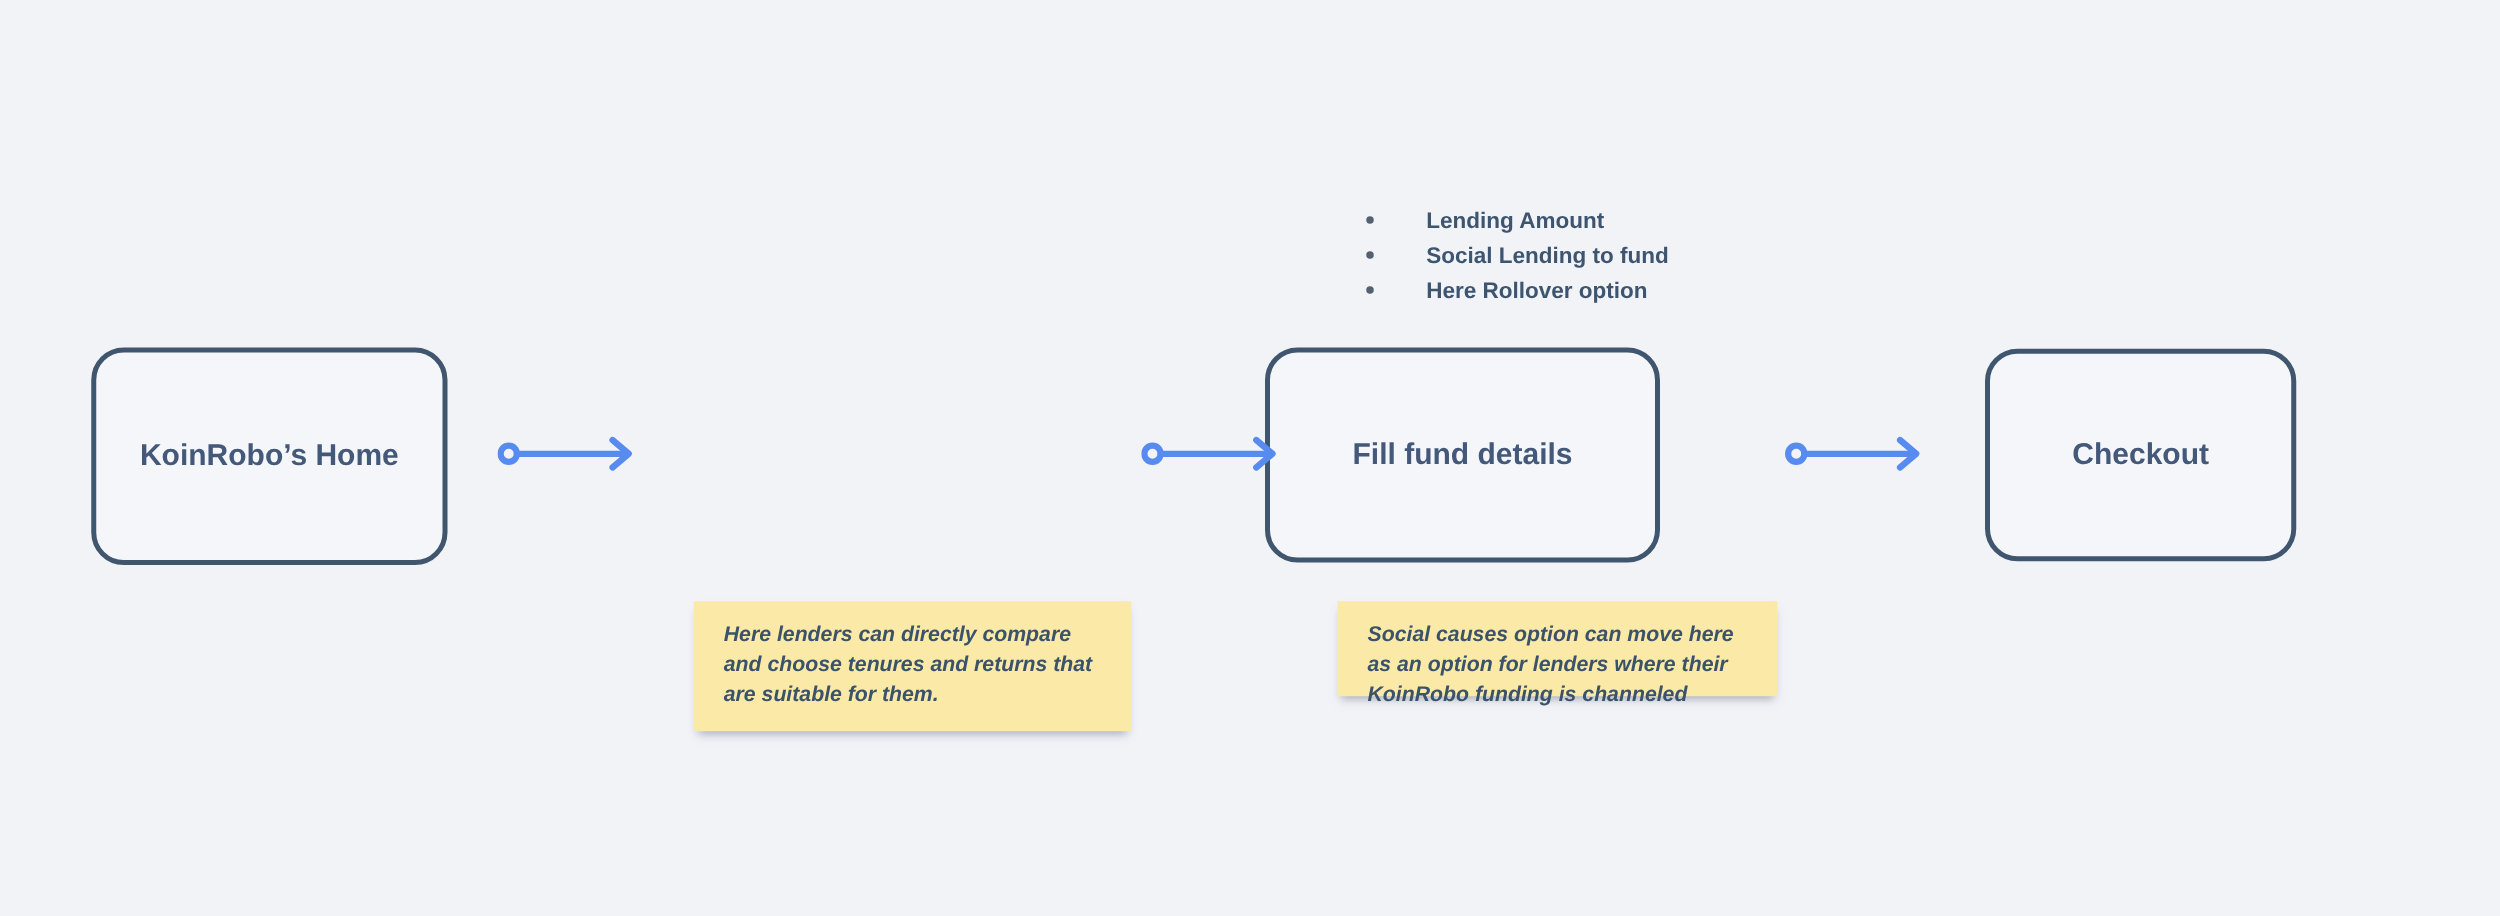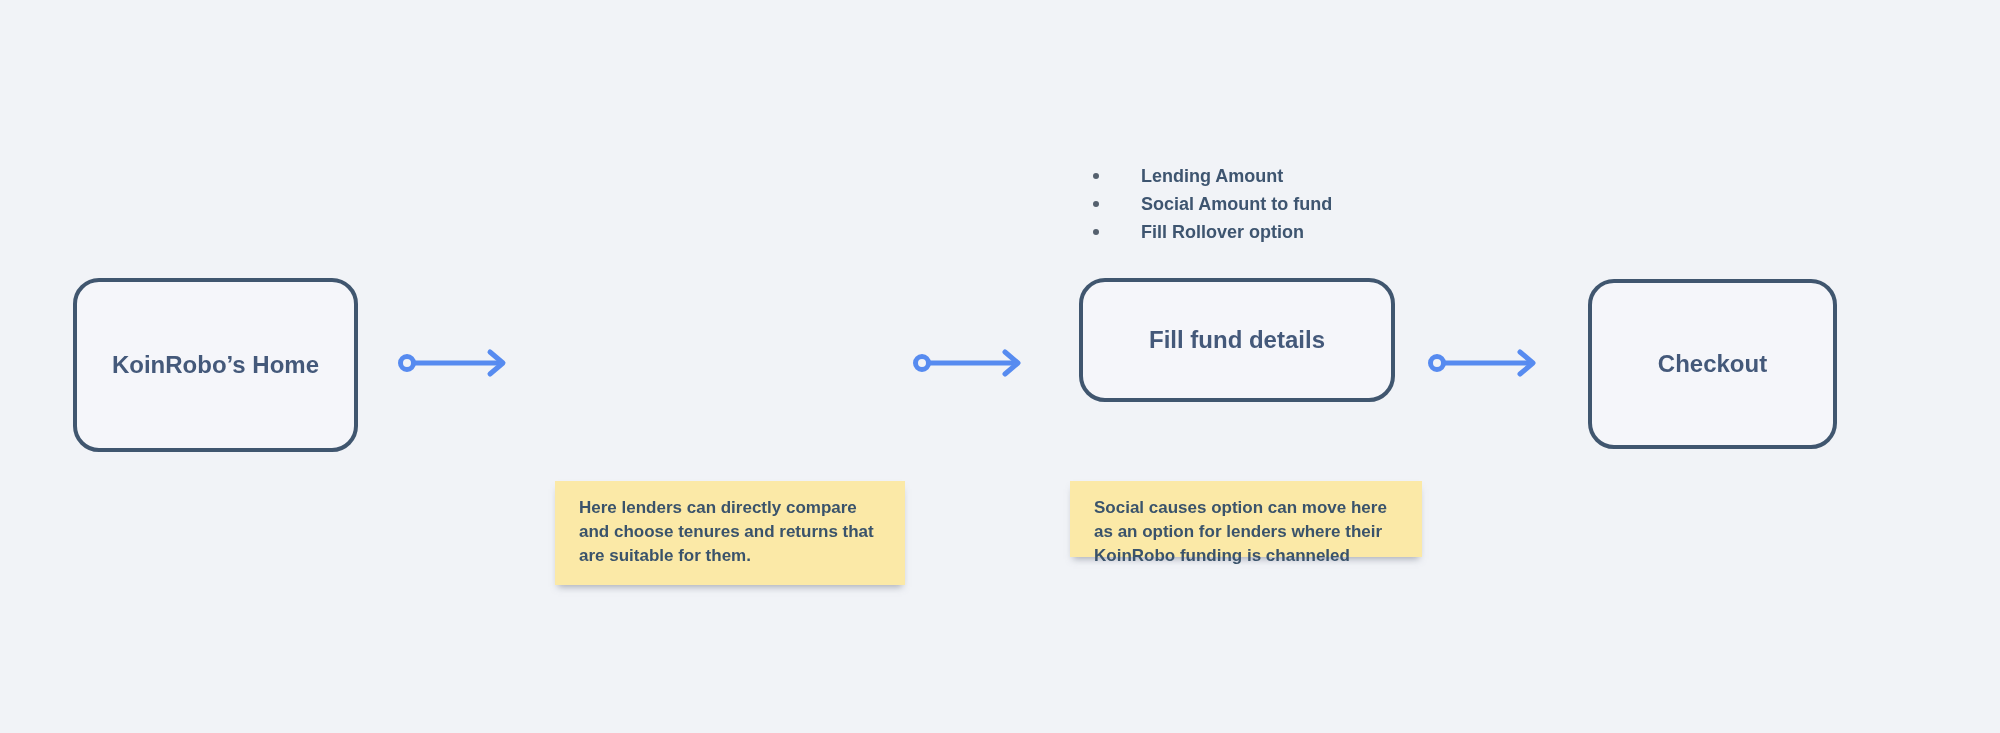--- a/index.html
+++ b/index.html
@@ -29,21 +29,21 @@
     border-radius:26px;
     background:var(--node-fill);
     display:flex;align-items:center;justify-content:center;
     text-align:center;
     color:var(--node-text);
     font-size:24px;font-weight:bold;line-height:32px;
     padding:0 22px;
   }
   .node1{left:73px;top:278px;width:285px;height:174px;}
   .node2{left:557px;top:278px;width:318px;height:173px;}
-  .node3{left:1079px;top:278px;width:316px;height:124px;}
+  .node3{left:1012px;top:278px;width:316px;height:172px;}
   .node4{left:1588px;top:279px;width:249px;height:170px;align-items:center;}
 
   
   .connector{position:absolute;width:112px;height:30px;color:var(--arrow);}
   .connector svg{display:block;}
   .conn1{left:398px;top:348px;}
   .conn2{left:913px;top:348px;}
   .conn3{left:1428px;top:348px;}
 
   
@@ -62,20 +62,21 @@
 
   
   .note{
     position:absolute;
     box-sizing:border-box;
     background:var(--note-bg);
     color:var(--note-text);
     font-size:17px;font-weight:600;line-height:24px;
     padding:15px 24px 0 24px;
     box-shadow:0 5px 7px -3px rgba(110,115,130,0.55);
+    font-style:italic;
   }
   .note1{left:555px;top:481px;width:350px;height:104px;}
   .note2{left:1070px;top:481px;width:352px;height:76px;}
 </style>
 </head>
 <body>
 
 <div class="canvas">
 
   <div class="node node1">
@@ -116,25 +117,25 @@
     </span>
   </div>
 
   <ul class="feature-list">
     <li>
       <span class="bullet-dot"></span>
       <span>Lending Amount</span>
     </li>
     <li>
       <span class="bullet-dot"></span>
-      <span>Social Amount to fund</span>
+      <span>Social Lending to fund</span>
     </li>
     <li>
       <span class="bullet-dot"></span>
-      <span>Fill Rollover option</span>
+      <span>Here Rollover option</span>
     </li>
   </ul>
 
   <div class="note note1">
     <span>Here lenders can directly compare and choose tenures and returns that are suitable for them.</span>
   </div>
   <div class="note note2">
     <span>Social causes option can move here as an option for lenders where their KoinRobo funding is channeled</span>
   </div>
 

